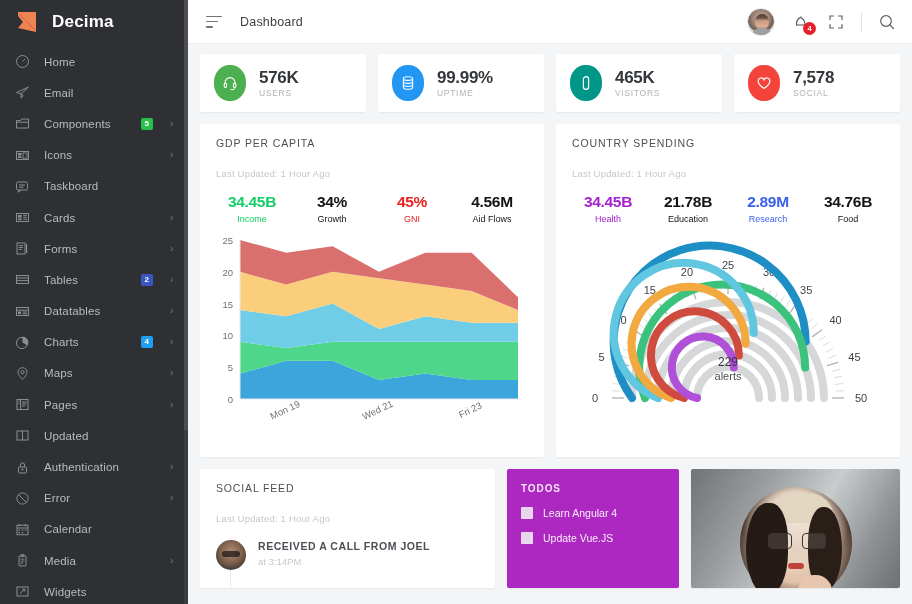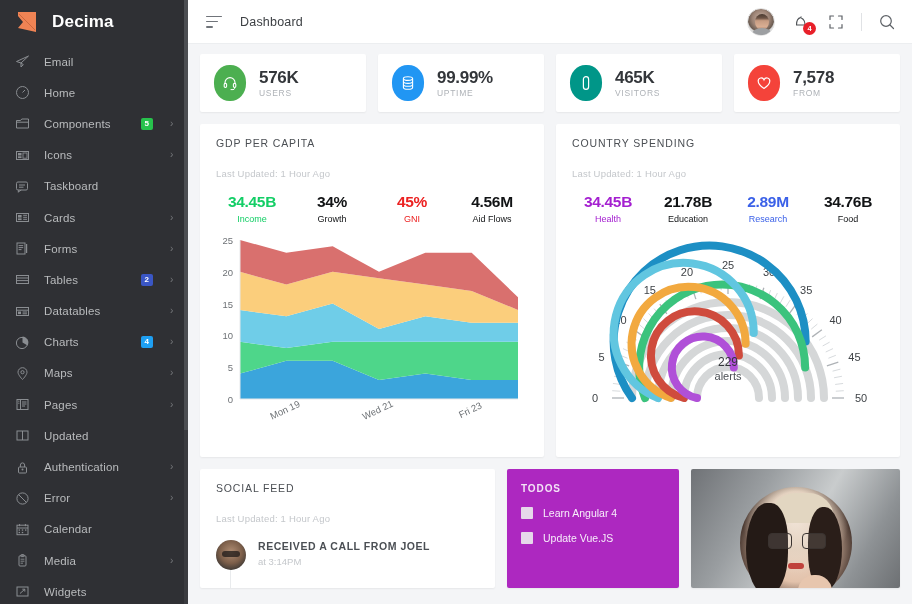--- a/index.html
+++ b/index.html
@@ -185,34 +185,34 @@
           <path d="M5 5 L21 21" stroke="#c25f38" stroke-width="0.8" fill="none"></path>
         </svg>
       </span>
       <span class="brand-name">Decima</span>
     </div>
 
     <nav class="nav" id="nav">
         <div class="nav-item">
           <span class="nav-icon">
             <svg viewBox="0 0 15 15">
-              <path d="M13.5 2 L1.5 7.5 L6 9 L13.5 2 Z M6 9 L6 13 L8.3 10.6 Z" fill="none" stroke="#8a8d91" stroke-width="1" stroke-linejoin="round"></path>
-            </svg>
-          </span>
-          <span class="nav-label">Email</span>
-          <span class="nav-caret"></span>
-        </div>
-        <div class="nav-item">
-          <span class="nav-icon">
-            <svg viewBox="0 0 15 15">
               <circle cx="7.5" cy="7.5" r="6" fill="none" stroke="#8a8d91" stroke-width="1"></circle>
               <path d="M7.5 7.5 L10 5" stroke="#8a8d91" stroke-width="1" fill="none"></path>
             </svg>
           </span>
           <span class="nav-label">Home</span>
+          <span class="nav-caret"></span>
+        </div>
+        <div class="nav-item">
+          <span class="nav-icon">
+            <svg viewBox="0 0 15 15">
+              <path d="M13.5 2 L1.5 7.5 L6 9 L13.5 2 Z M6 9 L6 13 L8.3 10.6 Z" fill="none" stroke="#8a8d91" stroke-width="1" stroke-linejoin="round"></path>
+            </svg>
+          </span>
+          <span class="nav-label">Email</span>
           <span class="nav-caret"></span>
         </div>
         <div class="nav-item">
           <span class="nav-icon">
             <svg viewBox="0 0 15 15">
               <path d="M1.5 4.5 L5.5 4.5 L6.8 3 L13.5 3 L13.5 12 L1.5 12 Z" fill="none" stroke="#8a8d91" stroke-width="1"></path>
               <path d="M1.5 6.2 L13.5 6.2" stroke="#8a8d91" stroke-width="1"></path>
             </svg>
           </span>
           <span class="nav-label">Components</span>
@@ -471,21 +471,21 @@
             </span>
           </div>
           <div class="stat-card">
             <span class="stat-ic" style="background:#f4433a">
               <svg viewBox="0 0 16 16">
                 <path d="M8 13.4 C8 13.4 2.2 9.8 2.2 6.1 A3 3 0 0 1 8 4.9 A3 3 0 0 1 13.8 6.1 C13.8 9.8 8 13.4 8 13.4 Z" fill="none" stroke="#fff" stroke-width="1.2"></path>
               </svg>
             </span>
             <span>
               <span class="stat-val" style="display:block">7,578</span>
-              <span class="stat-lbl" style="display:block">FROM</span>
+              <span class="stat-lbl" style="display:block">SOCIAL</span>
             </span>
           </div>
         </div>
 
       <div class="row" style="margin-top:12px;">
 
         <div class="panel">
           <div class="panel-head">
             <div class="panel-title">GDP PER CAPITA</div>
             <div class="panel-sub">Last Updated: 1 Hour Ago</div>

